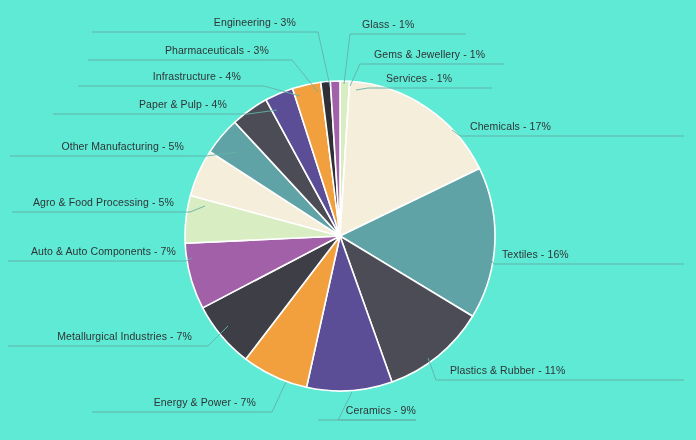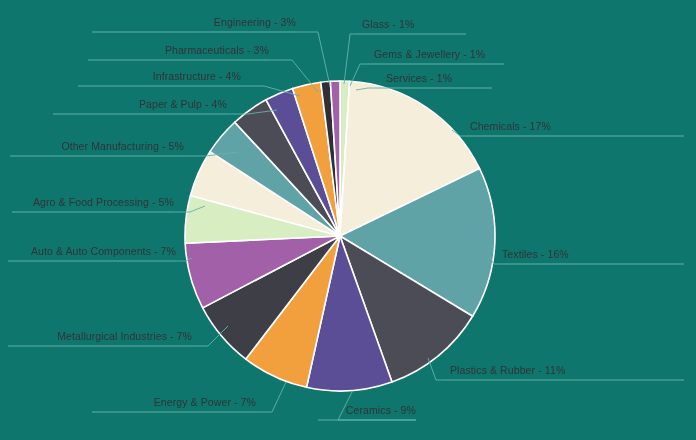--- a/index.html
+++ b/index.html
@@ -1,21 +1,21 @@
 <!DOCTYPE html>
 <html><head>
 <meta charset="utf-8">
 <style>
   html,body{margin:0;padding:0;background:#ffffff;}
   body{
     width:696px;height:440px;overflow:hidden;
     font-family:"Liberation Sans","DejaVu Sans",sans-serif;
     -webkit-font-smoothing:antialiased;
   }
-  #chart-root{position:relative;width:696px;height:440px;background:#0f766e;}
+  #chart-root{position:relative;width:696px;height:440px;background:#5eead4;}
   svg#pie-svg{position:absolute;left:0;top:0;width:696px;height:440px;display:block;}
   .slice{stroke:#ffffff;stroke-width:1.6;stroke-linejoin:round;}
   .leader{fill:none;stroke:#63b2a8;stroke-width:0.9;}
   .leader-rule{stroke:#63b2a8;stroke-width:1.0;}
   .lbl{
     font-family:"Liberation Sans","DejaVu Sans",sans-serif;
     font-size:10.5px;fill:#2f3437;letter-spacing:0.1px;
   }
   .lbl-right{text-anchor:start;}
   .lbl-left{text-anchor:end;}

